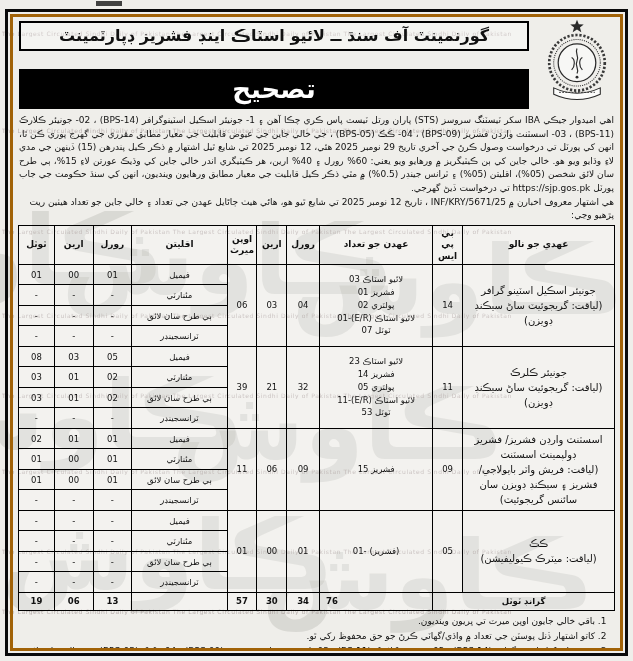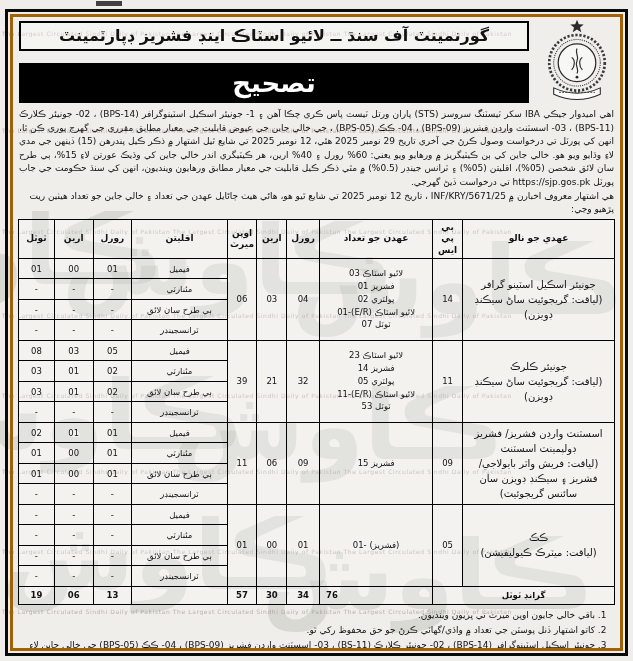--- a/index.html
+++ b/index.html
@@ -12,21 +12,21 @@
             white-space:nowrap;overflow:hidden;letter-spacing:.6px;direction:ltr;}
   .top-dash{position:absolute;top:1px;left:96px;width:26px;height:5px;background:#222;opacity:.85;}
   
   .ad{position:absolute;left:5px;right:5px;top:9px;bottom:5px;border:3px solid #0a0a0a;padding:2px;z-index:1;}
   .ad-inner{border:3px solid #a16207;width:100%;height:100%;box-sizing:border-box;position:relative;
             padding:3px 5px;overflow:hidden;direction:rtl;}
   
   .emblem{position:absolute;right:3px;top:1px;width:80px;height:86px;}
   .title-box{margin:1px 86px 0 1px;border:2px solid #000;text-align:center;font-weight:bold;
              font-size:16px;padding:3px 2px 4px;background:rgba(255,255,255,.35);}
-  .banner{margin:12px 86px 0 1px;background:#000;color:#fff;text-align:center;font-weight:bold;
+  .banner{margin:18px 86px 0 1px;background:#000;color:#fff;text-align:center;font-weight:bold;
           font-size:26px;line-height:40px;height:40px;}
   
   .intro{font-size:9px;line-height:1.5;text-align:justify;margin:5px 1px 0;}
   .intro-close{font-size:9px;line-height:1.45;text-align:right;margin:1px 1px 0;}
   
   table.vac{width:100%;border-collapse:collapse;margin-top:3px;font-size:8.5px;background:rgba(255,255,255,.25);}
   table.vac th,table.vac td{border:1px solid #000;padding:1px 2px;text-align:center;color:#111;}
   table.vac thead th{font-weight:bold;font-size:9px;padding:2px 1px;vertical-align:middle;line-height:1.25;}
   td.c-name{font-size:10px;white-space:pre-line;vertical-align:top;padding-top:4px;line-height:1.5;}
   td.c-count{white-space:pre-line;text-align:right;vertical-align:top;padding:3px 8px 0 2px;line-height:1.5;margin-left:18px;}

